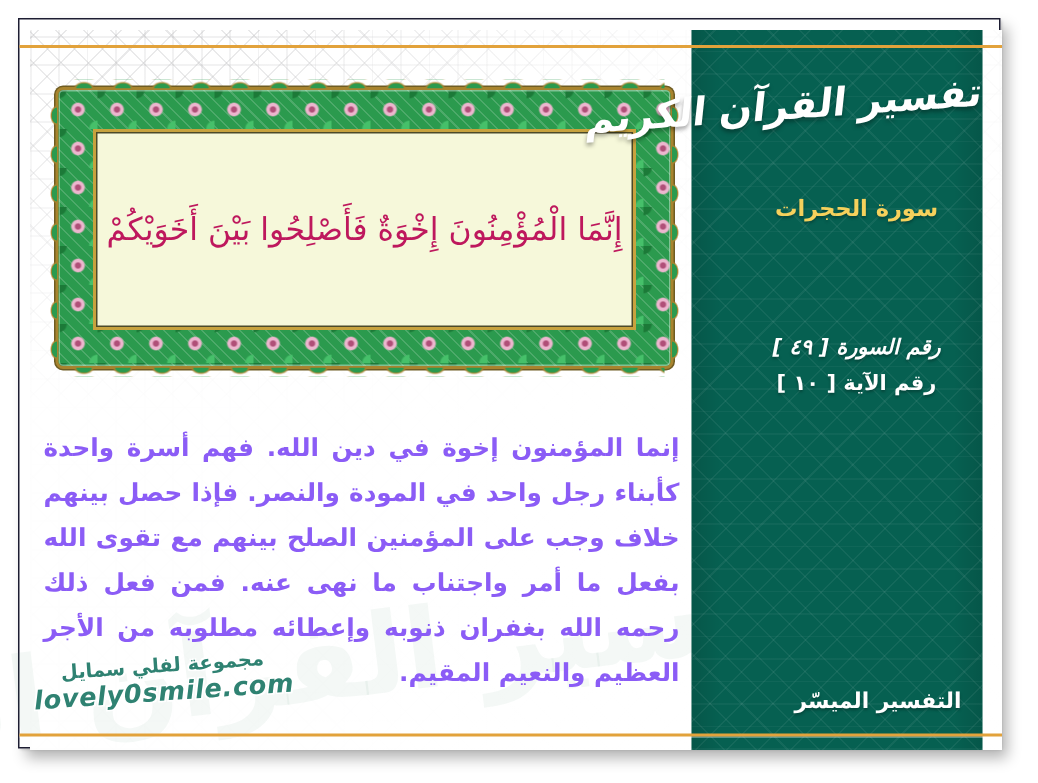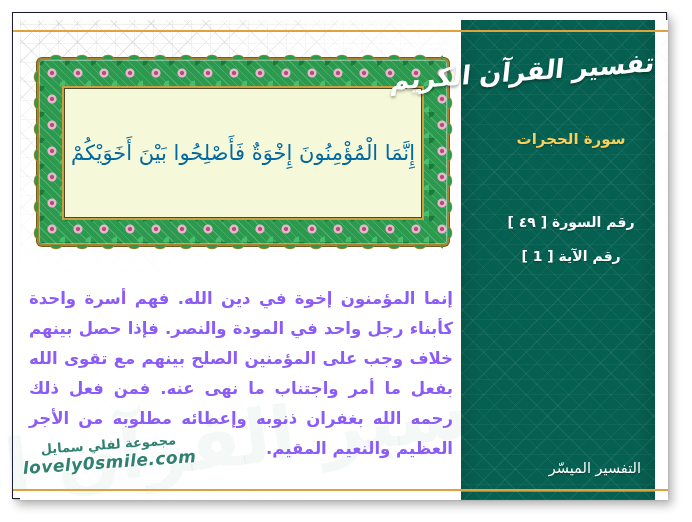--- a/index.html
+++ b/index.html
@@ -80,21 +80,21 @@
   .scallop.v.r { right:-7px; transform:scaleX(-1); }
 
   .verse-inner {
     position:absolute; left:25px; right:25px; top:28px; bottom:26px;
     background:#f6f8da; border:1px solid #4c4a28;
     box-shadow:0 0 0 2px #c7a23e;
     display:flex; flex-direction:column; justify-content:center; align-items:center;
     direction:rtl;
   }
   .verse-line {
-    font-size:21px; line-height:42px; color:#0369a1; text-align:right;
+    font-size:21px; line-height:42px; color:#be185d; text-align:right;
     font-family:"DejaVu Sans", sans-serif; white-space:nowrap;
   }
 
   
   .tafsir {
     position:absolute; left:16px; top:271px; width:424px; z-index:3;
     direction:rtl; text-align:justify; text-justify:inter-word;
     font-size:16.5px; font-weight:bold; color:#8b5cf6; line-height:30px;
   }
 
@@ -129,25 +129,25 @@
     transform:rotate(-4deg) skewX(-10deg);
     text-shadow:0 2px 3px rgba(0,0,0,0.35);
   }
   .panel-row {
     position:absolute; left:0; width:100%; text-align:center; padding-left:26px;
     color:#ffffff; font-weight:bold; font-size:14px; white-space:nowrap;
     text-shadow:0 1px 2px rgba(0,0,0,0.3);
   }
   .panel-row.surah { top:110px; font-size:15px; color:#F5D15C; }
   .panel-row.juz   { top:152px; }
-  .panel-row.snum  { top:194px; }
+  .panel-row.snum  { top:204px;font-style:italic; }
   .panel-row.anum  { top:228px; }
   .panel-footer {
     position:absolute; bottom:22px; right:0; width:100%; text-align:right;
-    padding-left:0; padding-right:14px; color:#ffffff; font-weight:normal;
+    padding-left:0; padding-right:14px; color:#ffffff; font-weight:bold;
     font-size:14.5px; line-height:19px; text-shadow:0 1px 2px rgba(0,0,0,0.3);
   }
 </style>
 </head>
 <body>
 
 <div class="stage">
   <div class="page">
 
     <div class="card">
@@ -171,21 +171,21 @@
 
     <div class="watermark">
       <div class="wm-ar">مجموعة لفلي سمايل</div>
       <div class="wm-url">lovely0smile.com</div>
     </div>
 
     <div class="panel">
       <div class="panel-title">تفسير القرآن الكريم</div>
       <div class="panel-row surah">سورة الحجرات</div>
       <div class="panel-row snum">رقم السورة [ ٤٩ ]</div>
-      <div class="panel-row anum">رقم الآية [ 1 ]</div>
+      <div class="panel-row anum">رقم الآية [ ١٠ ]</div>
       <div class="panel-footer">
         <div>التفسير الميسّر</div>
       </div>
     </div>
 
     <div class="gold-line top"></div>
     <div class="gold-line bottom"></div>
 
   </div>
 </div>

